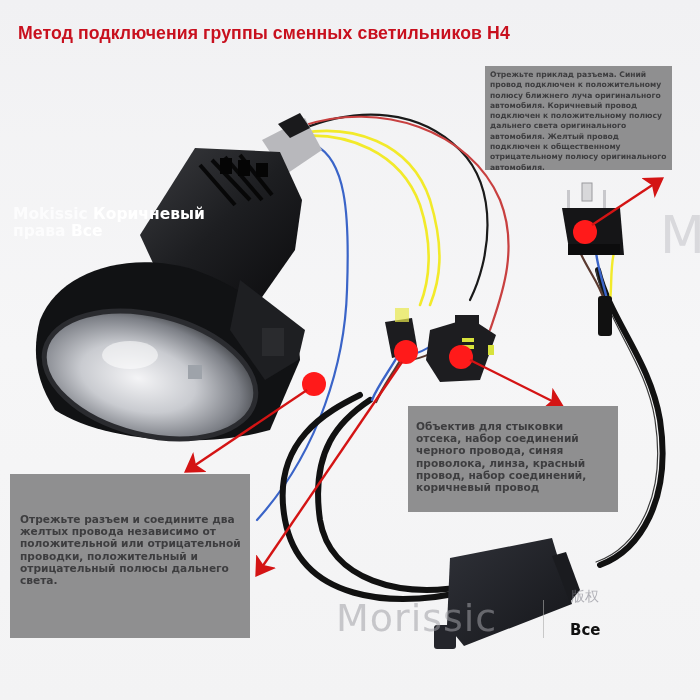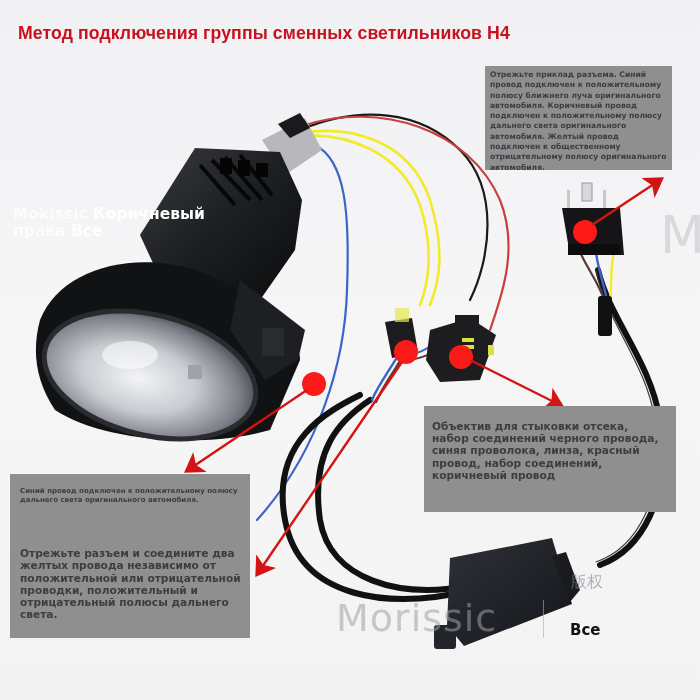--- a/index.html
+++ b/index.html
@@ -12,35 +12,35 @@
     .title {
       left: 18px; top: 22px; font-size: 19px; font-weight: bold; color: #c8101e;
       font-family: "Liberation Sans", sans-serif; letter-spacing: 0.1px;
       white-space: nowrap; transform: scaleX(0.93); transform-origin: left center;
     }
     .note {
       background: #8f8f90; color: #3d3d3f; font-weight: bold;
       font-family: "DejaVu Sans", sans-serif;
     }
     .note-tr { left: 485px; top: 66px; width: 187px; height: 104px; font-size: 7.6px; line-height: 10.3px; padding: 4px 5px; box-sizing: border-box; }
-    .note-mr { left: 424px; top: 406px; width: 252px; height: 106px; font-size: 10.6px; line-height: 12.2px; padding: 14px 8px 0 8px; box-sizing: border-box; }
+    .note-mr { left: 408px; top: 406px; width: 210px; height: 106px; font-size: 10.6px; line-height: 12.2px; padding: 14px 8px 0 8px; box-sizing: border-box; }
     .note-bl { left: 10px; top: 474px; width: 240px; height: 164px; box-sizing: border-box; padding: 13px 8px 0 10px; }
     .note-bl .a { font-size: 7px; line-height: 8.6px; }
-    .note-bl .b { font-size: 10.6px; line-height: 12.2px; margin-top: 43px; }
+    .note-bl .b { font-size: 10.6px; line-height: 12.2px; margin-top: 26px; }
     .wm {
       left: 13px; top: 206px; color: #ffffff; font-weight: bold; font-size: 15.5px; line-height: 17px;
       font-family: "DejaVu Sans", sans-serif; width: 220px;
     }
     .wm .faint { color: rgba(255,255,255,0.75); }
     .wm-morissic {
       left: 336px; top: 596px; font-size: 38px; color: rgba(160,160,165,0.55);
       font-family: "DejaVu Sans", sans-serif; letter-spacing: 1px;
     }
     .wm-sep { left: 543px; top: 600px; width: 1px; height: 38px; background: rgba(170,170,170,0.6); }
-    .wm-cn { left: 571px; top: 572px; font-size: 16px; color: rgba(130,130,140,0.6); font-family: Liberation Mono, monospace; }
+    .wm-cn { left: 571px; top: 588px; font-size: 14px; color: rgba(130,130,140,0.6); font-family: Liberation Mono, monospace; }
     .wm-vse { left: 570px; top: 621px; font-size: 15px; font-weight: bold; color: #111; font-family: "DejaVu Sans", sans-serif; }
     .wm-M { left: 660px; top: 205px; font-size: 52px; color: rgba(190,190,195,0.5); font-family: "DejaVu Sans", sans-serif; }
     svg.scene { position: absolute; left: 0; top: 0; }
   </style>
 </head>
 <body>
 
 <svg class="scene" width="700" height="700" viewBox="0 0 700 700">
   <defs>
     <marker id="arrowhead" markerWidth="10" markerHeight="10" refX="6" refY="5" orient="auto" markerUnits="strokeWidth">
@@ -155,21 +155,20 @@
     <path d="M470,360 L560,405"></path>
     <path d="M592,225 L660,180"></path>
   </g>
 </svg>
 
 <div class="abs title">Метод подключения группы сменных светильников H4</div>
 
 <div class="abs note note-tr">Отрежьте приклад разъема. Синий провод подключен к положительному полюсу ближнего луча оригинального автомобиля. Коричневый провод подключен к положительному полюсу дальнего света оригинального автомобиля. Желтый провод подключен к общественному отрицательному полюсу оригинального автомобиля.</div>
 <div class="abs note note-mr">Объектив для стыковки отсека, набор соединений черного провода, синяя проволока, линза, красный провод, набор соединений, коричневый провод</div>
 <div class="abs note note-bl">
-  <div class="a">Синий провод подключен к положительному полюсу дальнего света оригинального автомобиля.</div>
   <div class="b">Отрежьте разъем и соедините два желтых провода независимо от положительной или отрицательной проводки, положительный и отрицательный полюсы дальнего света.</div>
 </div>
 
 <div class="abs wm">
   <span class="faint">Mokissic</span>
   <span>Коричневый</span><br>
   <span class="faint">права</span>
   <span>Все</span>
 </div>
 <div class="abs wm-morissic">Morissic</div>

